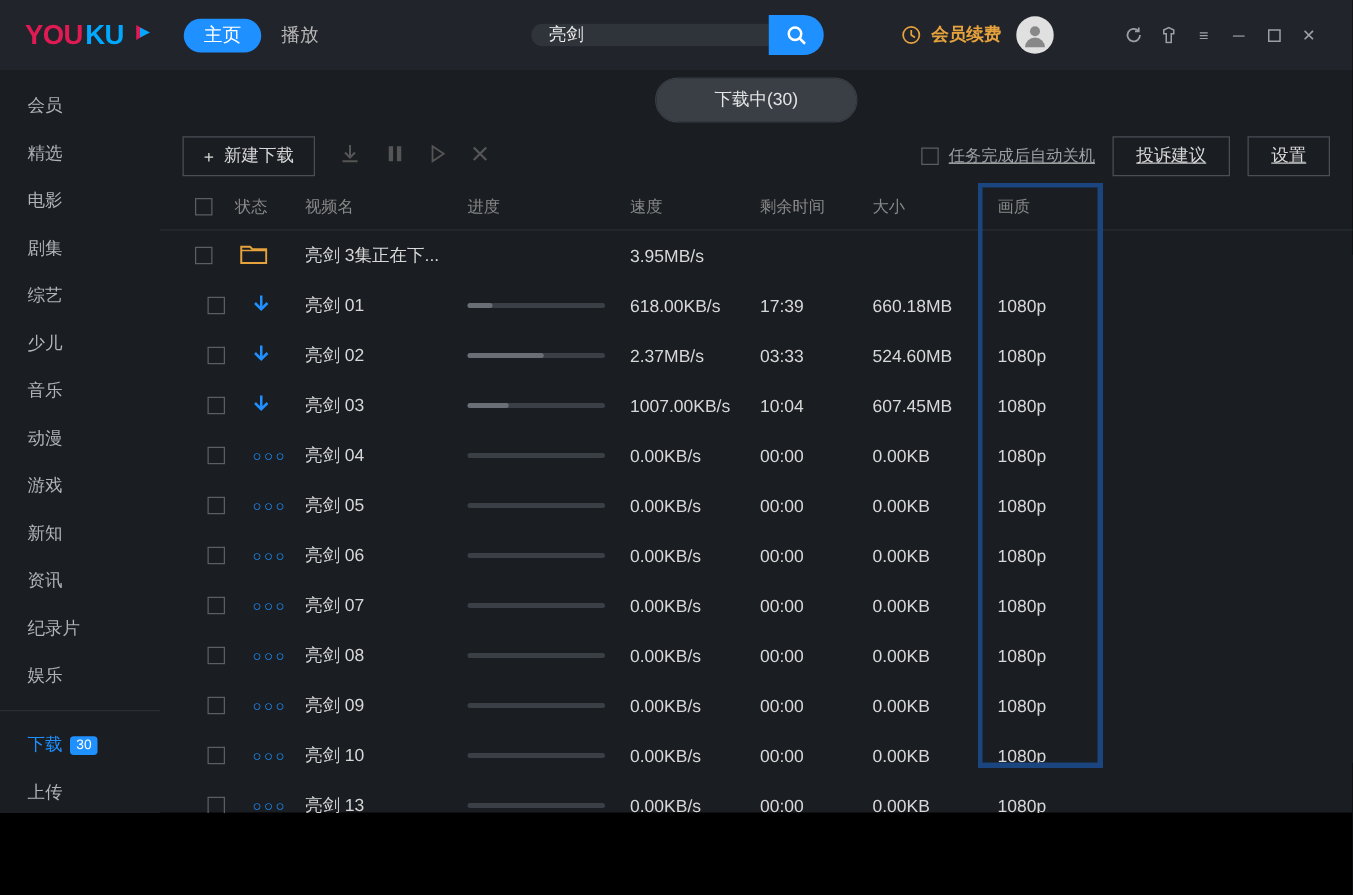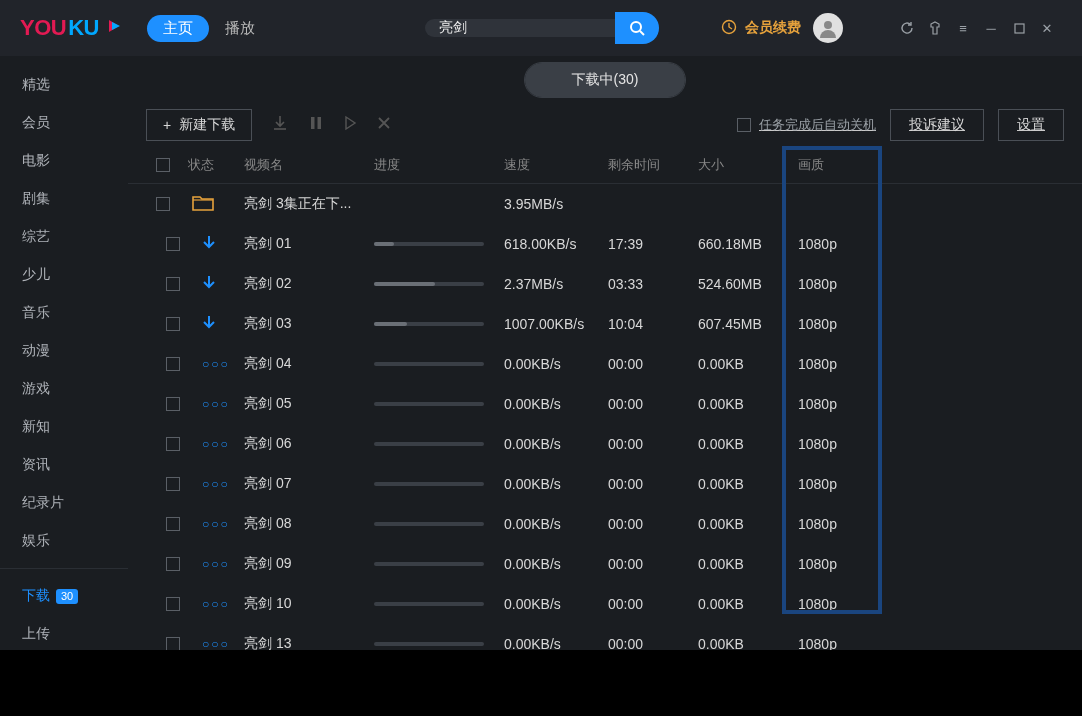--- a/index.html
+++ b/index.html
@@ -10,21 +10,21 @@
   .titlebar { height: 56px; display: flex; align-items: center; padding: 0 20px; background: #21242a; }
   .logo { display: flex; align-items: center; gap: 2px; }
   .logo .you { color: #e21a53; font-weight: 800; font-size: 22px; letter-spacing: -0.5px; }
   .logo .ku  { color: #00a8ff; font-weight: 800; font-size: 22px; letter-spacing: -0.5px; }
   .logo .tri { margin-left: 4px; }
   .nav-pill { background: #1e90ff; color: #fff; border-radius: 14px; padding: 4px 16px; font-size: 15px; margin-left: 24px; cursor: pointer; }
   .nav-play { margin-left: 16px; font-size: 15px; color: #b8b8b8; cursor: pointer; }
   .search-wrap { margin-left: 170px; display: flex; align-items: center; }
   .search-input { width: 190px; height: 18px; background: #2f333a; border: none; border-radius: 16px 0 0 16px; padding: 0 14px; color: #eee; font-size: 14px; outline: none; }
   .search-btn { width: 44px; height: 32px; background: #1e90ff; border: none; border-radius: 0 16px 16px 0; display: flex; align-items: center; justify-content: center; cursor: pointer; }
-  .vip-wrap { margin-left: 62px; display: flex; align-items: flex-start; gap: 8px; cursor: pointer; }
+  .vip-wrap { margin-left: 62px; display: flex; align-items: center; gap: 8px; cursor: pointer; }
   .vip-text { color: #e6a23c; font-size: 14px; font-weight: 600; }
   .avatar { width: 30px; height: 30px; border-radius: 50%; background: #e0e0e0; margin-left: 12px; display:flex; align-items:center; justify-content:center; }
   .win-ctrls { margin-left: auto; display: flex; gap: 10px; align-items: center; margin-right:6px; }
   .win-ctrls .wc { width: 18px; height: 18px; display: flex; align-items: center; justify-content: center; color: #9aa0a6; cursor: pointer; font-size: 13px; }
 
   
   .body { flex: 1; display: flex; overflow: hidden; }
   .sidebar { width: 128px; background: #1a1d21; overflow-y: auto; padding-top: 10px; }
   .sb-item { height: 38px; display: flex; align-items: center; padding-left: 22px; font-size: 14px; color: #b0b4ba; cursor: pointer; gap: 6px; }
   .sb-item.active { color: #1e90ff; }
@@ -122,22 +122,22 @@
           </svg>
         </span>
       <span class="wc">✕</span>
     </div>
   </div>
 
   <div class="body">
 
     <div class="sidebar">
       <div id="sb-items">
+          <div class="sb-item">会员</div>
           <div class="sb-item">精选</div>
-          <div class="sb-item">会员</div>
           <div class="sb-item">电影</div>
           <div class="sb-item">剧集</div>
           <div class="sb-item">综艺</div>
           <div class="sb-item">少儿</div>
           <div class="sb-item">音乐</div>
           <div class="sb-item">动漫</div>
           <div class="sb-item">游戏</div>
           <div class="sb-item">新知</div>
           <div class="sb-item">资讯</div>
           <div class="sb-item">纪录片</div>

